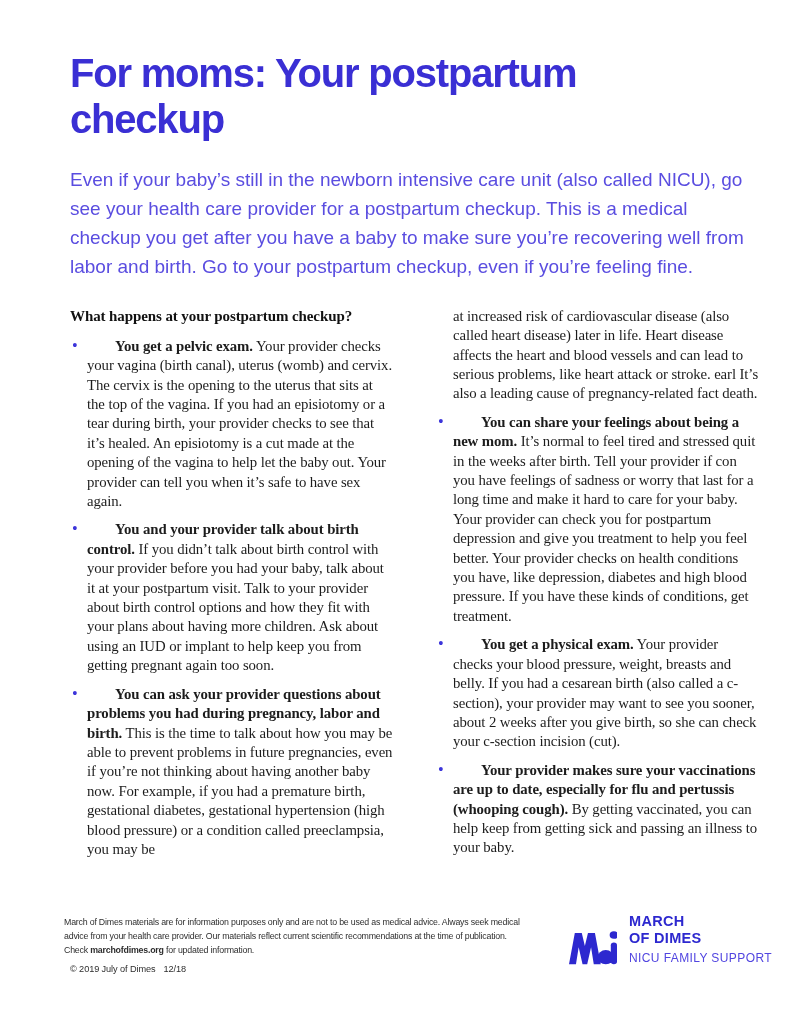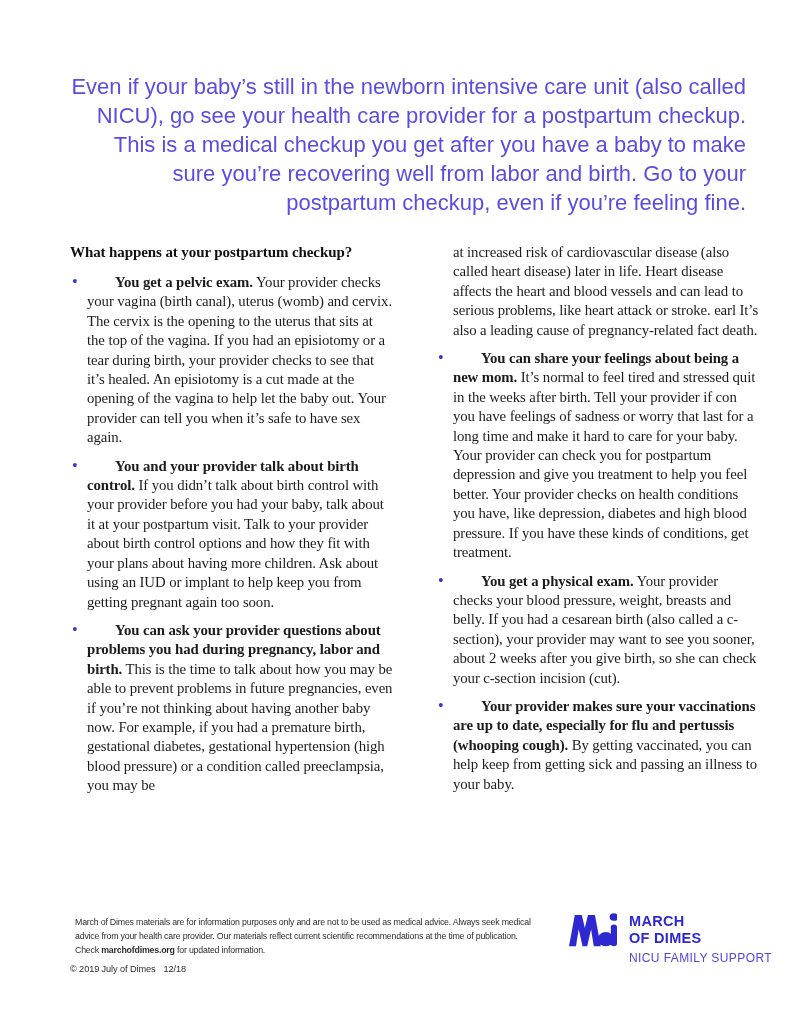--- a/index.html
+++ b/index.html
@@ -24,25 +24,24 @@
     color:var(--title-blue,#3a2fd4);
     font-size:40px;
     line-height:1.16;
     font-weight:bold;
     letter-spacing:-1.2px;
     max-width:640px;
   }
   p.intro{
     margin-top:22px;
     color:var(--intro-blue,#5a4de0);
-    font-size:22px;
+    font-size:19px;
     line-height:29px;
     max-width:676px;
     font-weight:400;
-    text-align:right;
   }
   .cols{
     display:flex;
     gap:42px;
     margin-top:26px;
   }
   .col{width:330px;}
   h2.col-heading{
     font-size:15px;
     line-height:19px;
@@ -73,21 +72,21 @@
     color:var(--bullet-blue,#3c35da);
     font-size:1.1em;
   }
   .lead{font-weight:bold;margin-left:28px;}
   p.continuation{
     padding-left:17px;
     margin-bottom:9px;
   }
   .footer-disclaimer{
     position:absolute;
-    left:75px;top:916px;
+    left:64px;top:916px;
     width:500px;
     font-size:8.8px;
     letter-spacing:-0.2px;
     line-height:13.8px;
     color:#2e2e2e;
   }
   .footer-disclaimer .line{white-space:nowrap;}
   .mod-link{font-weight:bold;}
   .copyright{
     position:absolute;
@@ -95,21 +94,21 @@
     font-size:9.2px;
     color:#2e2e2e;
     letter-spacing:-0.1px;
   }
   .copyright .date{margin-left:8px;}
   .logo{
     position:absolute;
     left:569px;top:913px;
     display:flex;
     gap:12px;
-    align-items:flex-start;
+    align-items:flex-end;
   }
   .logo-mark{display:block;}
   .logo-name{
     color:var(--logo-blue,#2d28cf);
     font-weight:bold;
     font-size:14.5px;
     line-height:16.5px;
     letter-spacing:0.3px;
   }
   .logo-subtitle{
@@ -120,20 +119,21 @@
     font-weight:400;
     white-space:nowrap;
   }
 </style>
 </head>
 <body>
 
 <div class="page">
   <div class="content">
 
+    <h1 class="title">For moms: Your postpartum checkup</h1>
 
     <p class="intro">Even if your baby’s still in the newborn intensive care unit (also called NICU), go see your health care provider for a postpartum checkup. This is a medical checkup you get after you have a baby to make sure you’re recovering well from labor and birth. Go to your postpartum checkup, even if you’re feeling fine.</p>
 
     <div class="cols">
 
       <div class="col serif">
         <h2 class="col-heading">What happens at your postpartum checkup?</h2>
         <ul class="bullets">
           <li><span class="lead">You get a pelvic exam.</span><span> Your provider checks your vagina (birth canal), uterus (womb) and cervix. The cervix is the opening to the uterus that sits at the top of the vagina. If you had an episiotomy or a tear during birth, your provider checks to see that it’s healed. An episiotomy is a cut made at the opening of the vagina to help let the baby out. Your provider can tell you when it’s safe to have sex again.</span></li>
           <li><span class="lead">You and your provider talk about birth control.</span><span> If you didn’t talk about birth control with your provider before you had your baby, talk about it at your postpartum visit. Talk to your provider about birth control options and how they fit with your plans about having more children. Ask about using an IUD or implant to help keep you from getting pregnant again too soon.</span></li>

